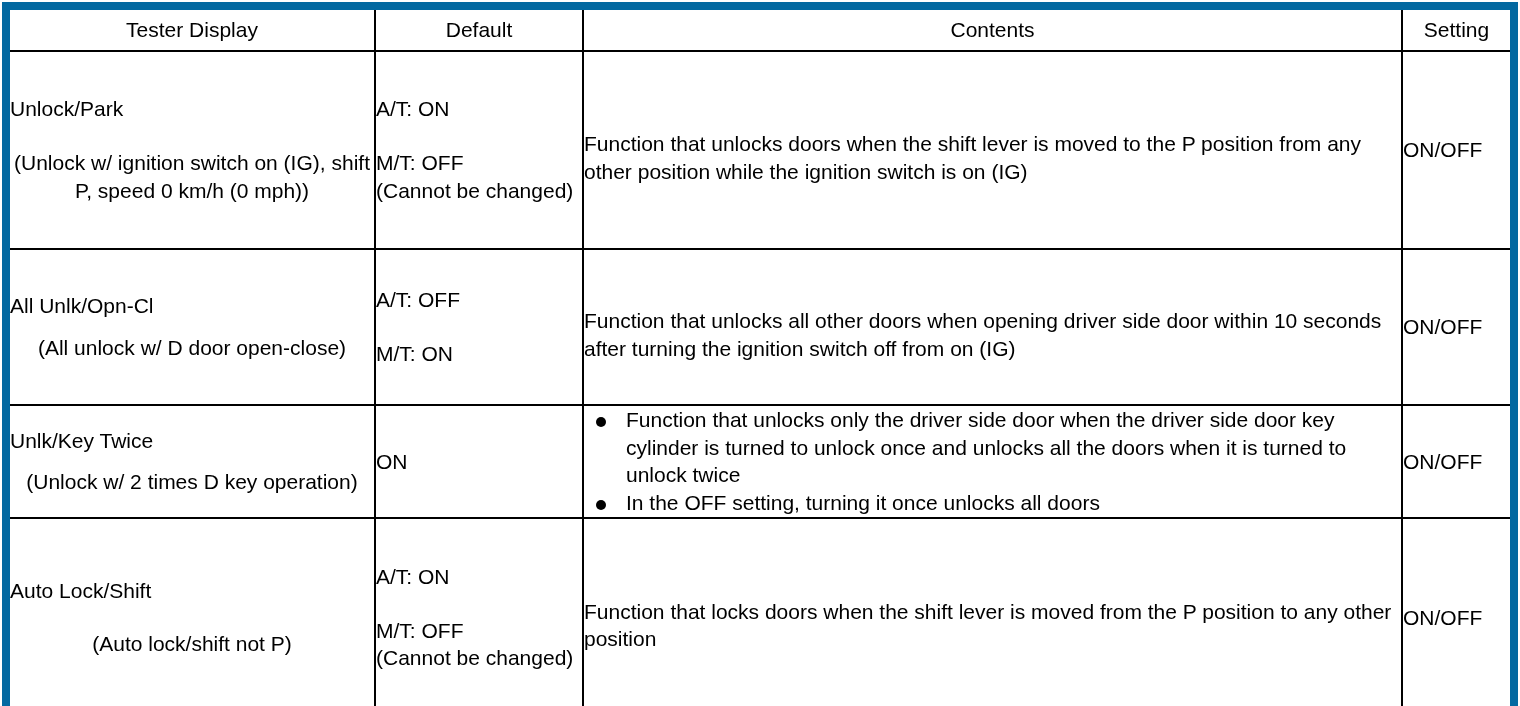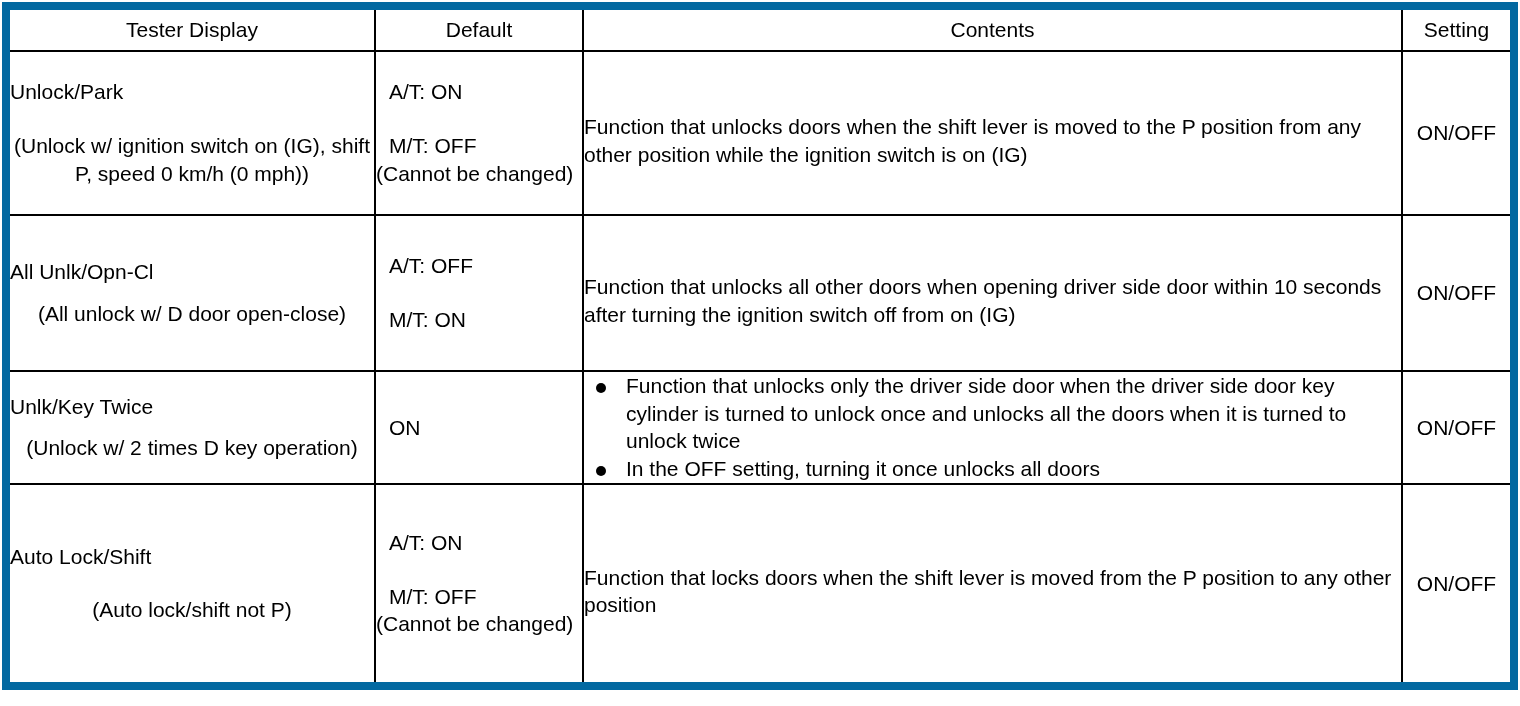--- a/index.html
+++ b/index.html
@@ -60,32 +60,31 @@
   td.cell-default {
     padding: 10px 8px 12px 10px;
     vertical-align: top;
   }
   td.cell-contents {
     padding: 10px 14px 10px 14px;
     vertical-align: middle;
   }
   td.cell-setting {
     padding: 4px 2px;
-    text-align: center;
     vertical-align: middle;
     white-space: nowrap;
     font-size: 21px;
     margin-top: 9px;
   }
 
   .tester-name { display: block; }
   .tester-desc { display: block; margin-top: 26px; text-align: center; }
   .tester-desc.tight { margin-top: 14px; }
 
-  .def-line { display: block; padding-left: 13px; }
+  .def-line { display: block; }
   .def-line.gap { margin-top: 26px; }
   .def-note  { display: block; }
 
   .contents-text { display: block; margin-top: 16px; }
 
   ul.bullets {
     list-style: none;
     margin: 0;
     padding: 0;
   }
@@ -99,21 +98,21 @@
     left: 4px;
     top: 0.52em;
     width: 10px;
     height: 10px;
     background: #000;
     border-radius: 50%;
     display: block;
   }
 
   
-  tr.row-1 { height: 164px; }
+  tr.row-1 { height: 198px; }
   tr.row-2 { height: 156px; }
   tr.row-3 { height: 112px; }
   tr.row-4 { height: 202px; }
   tr.row-5 { height: 80px; }
 
   tr.row-5 td { border-bottom: none; }
   td.first-col { border-left: none; }
   td.last-col  { border-right: none; }
 </style>
 </head>

